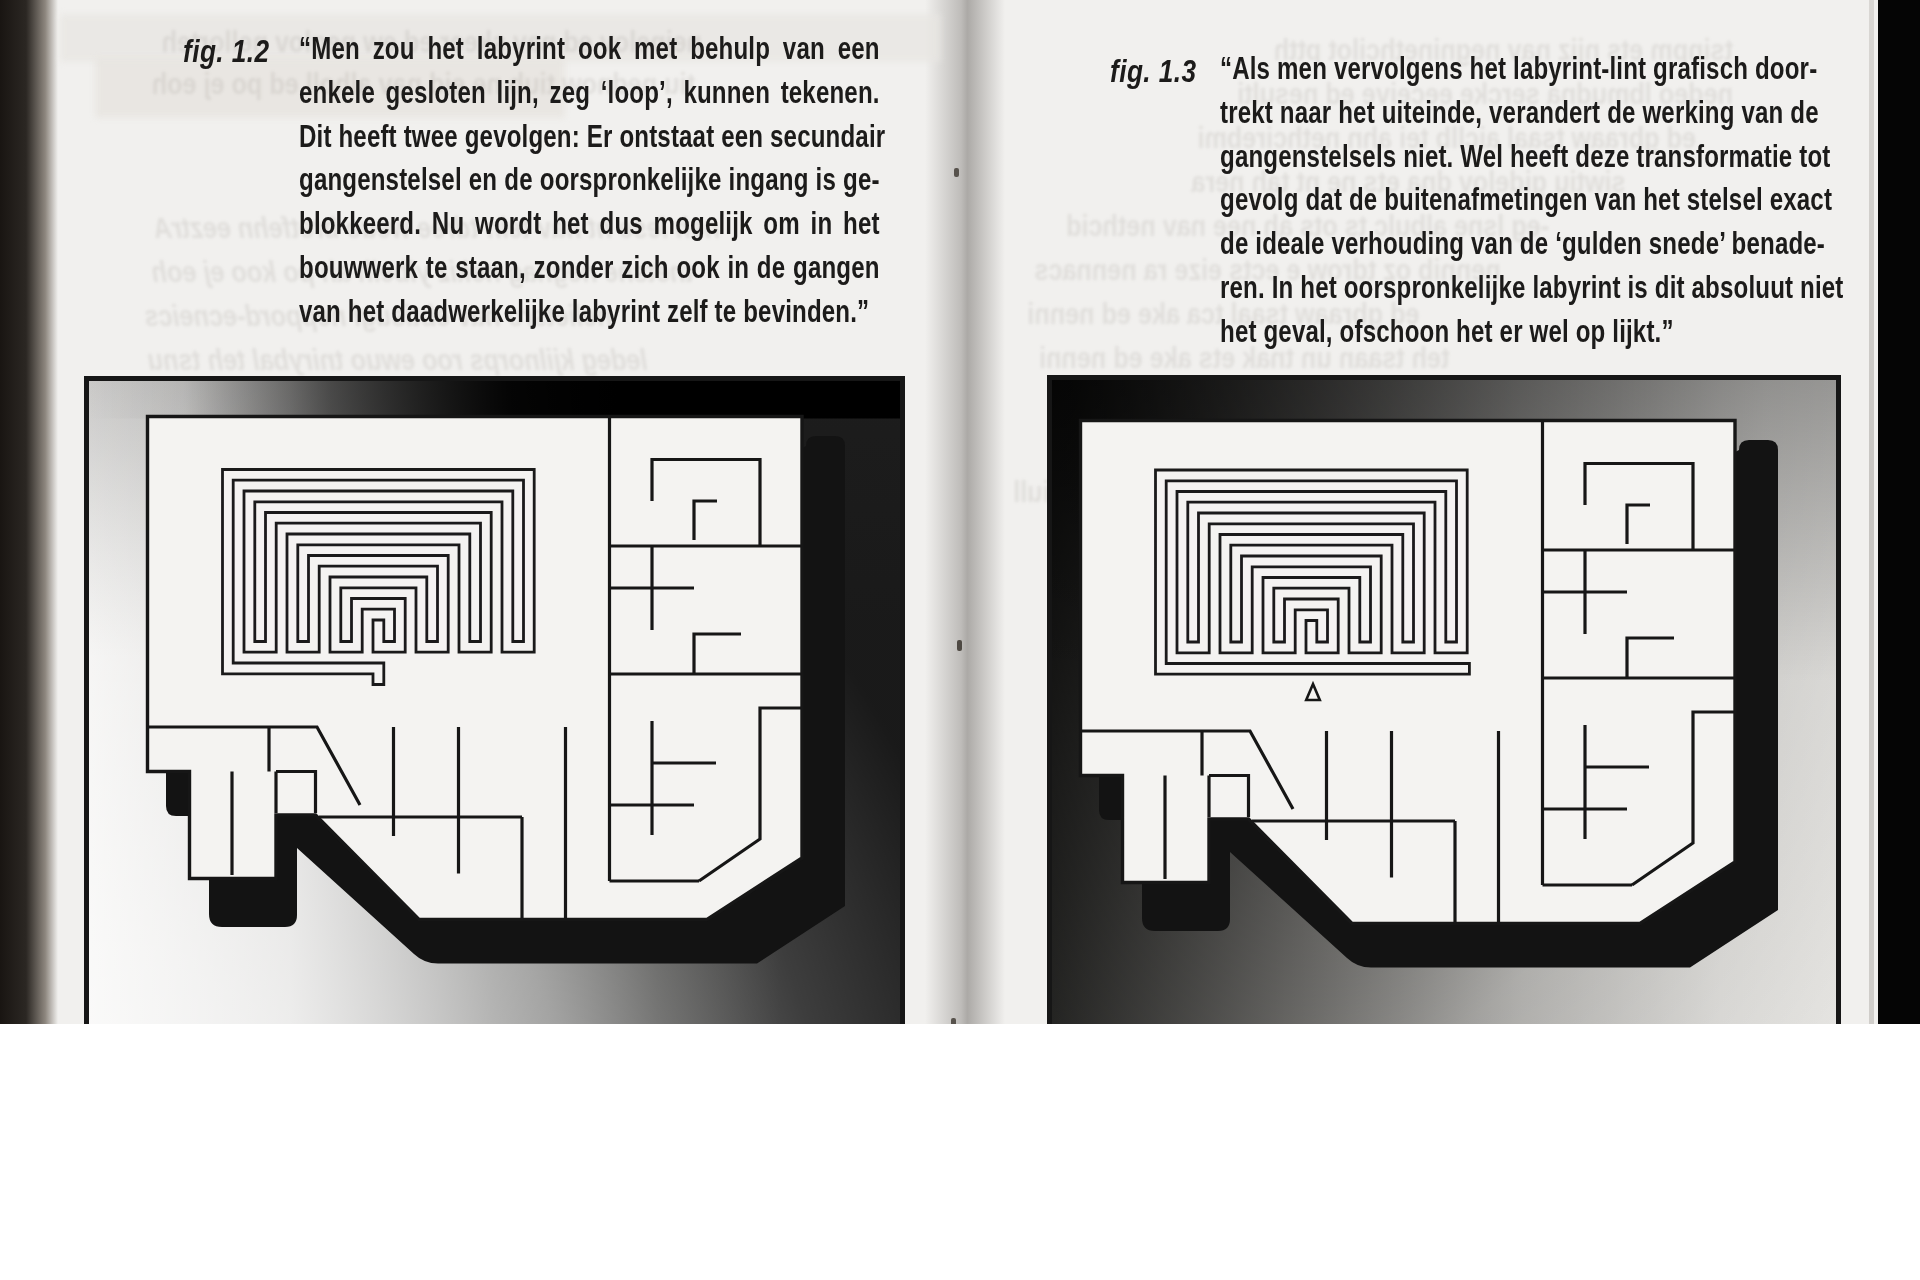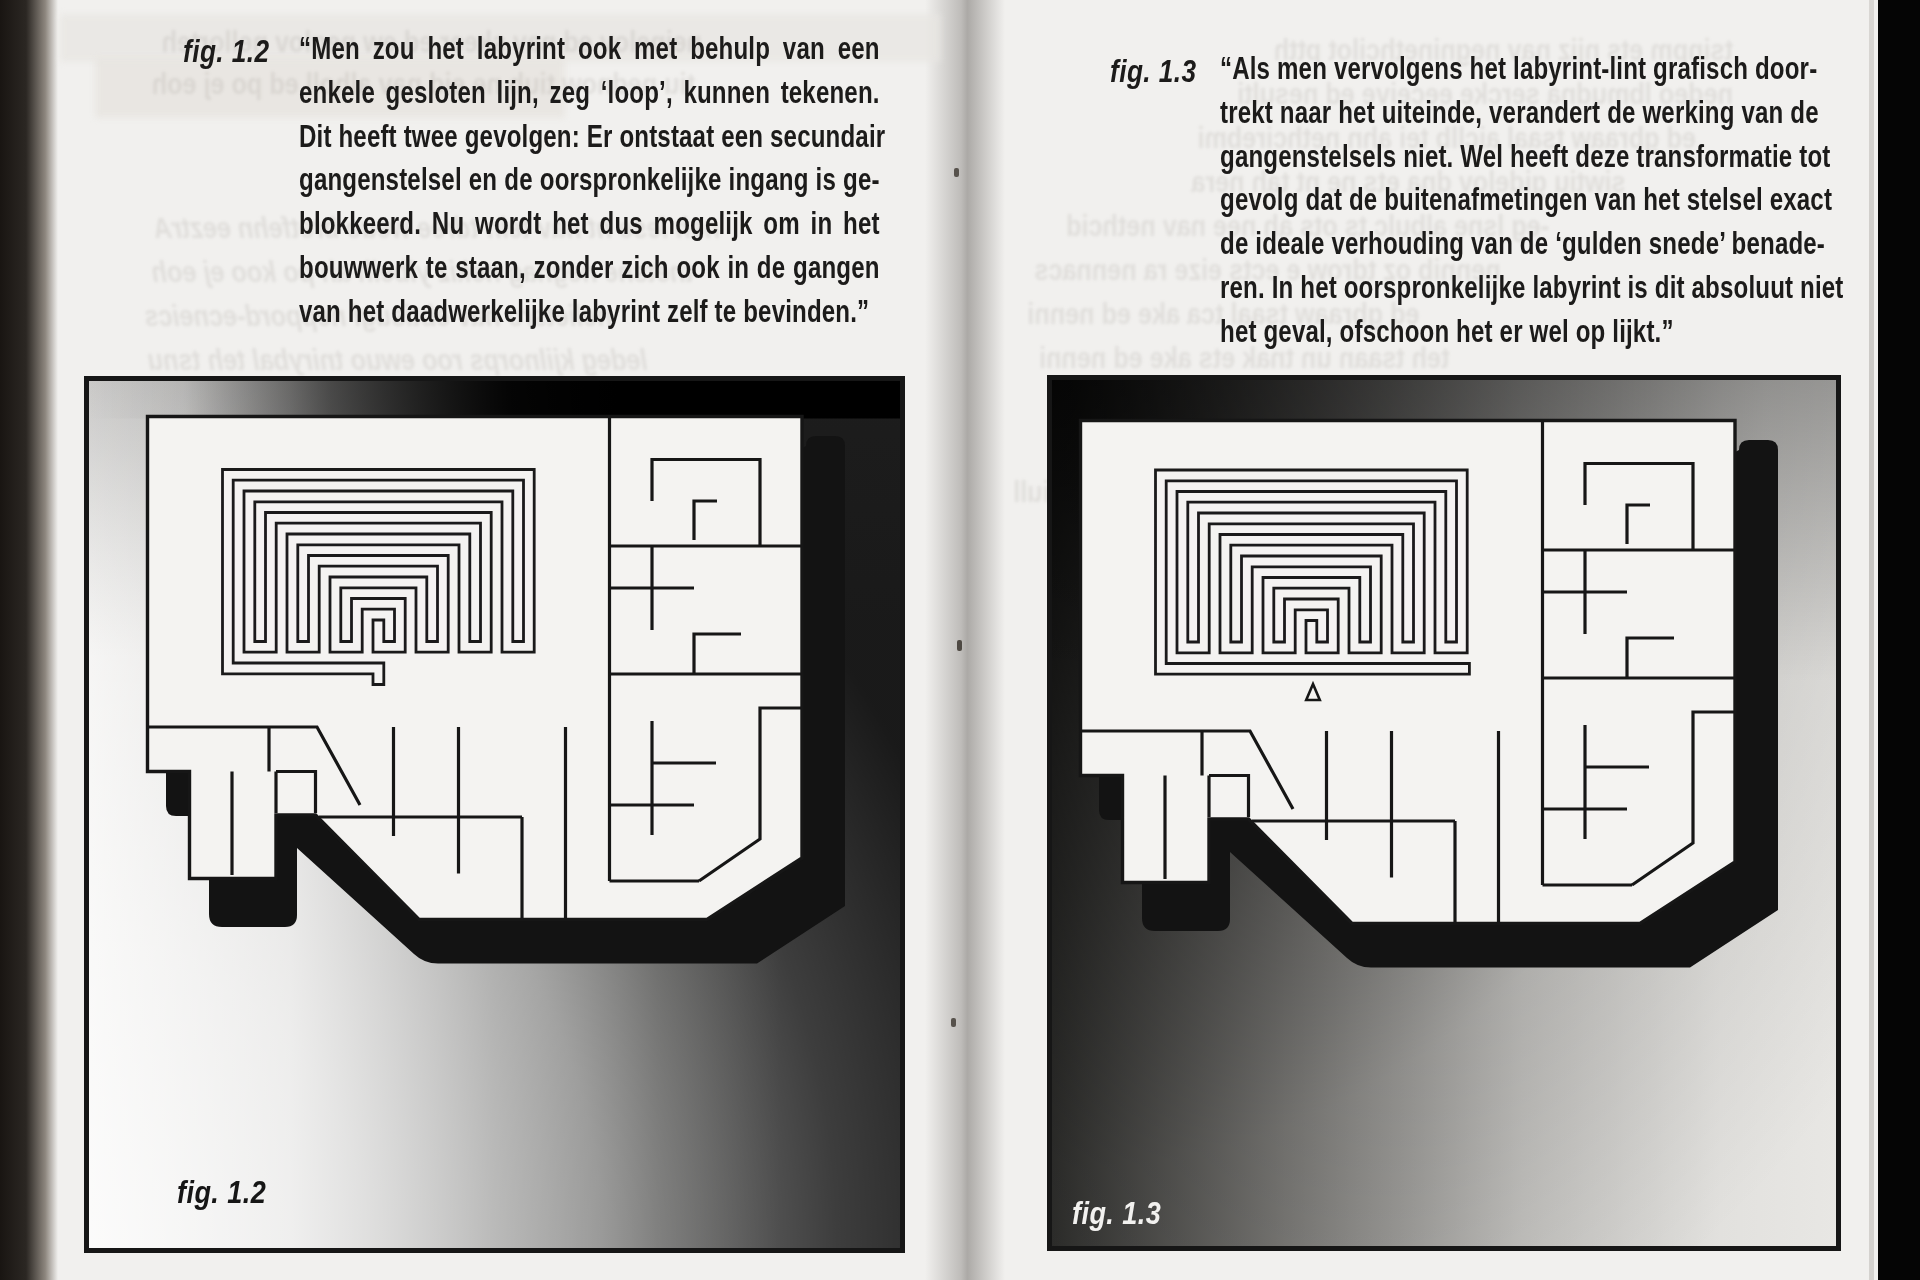--- a/index.html
+++ b/index.html
@@ -1,16 +1,16 @@
 <!DOCTYPE html>
 <html><head>
 <meta charset="utf-8">
 <style>
   html,body{margin:0;padding:0;}
-  #page{position:relative;width:1920px;height:1280px;background:#f1f0ee;overflow:hidden;
+  #page{position:relative;width:1920px;height:1024px;background:#f1f0ee;overflow:hidden;
         font-family:"Liberation Sans",sans-serif;}
   .ghost{position:absolute;color:rgba(115,108,98,0.13);font-weight:bold;
          transform:scaleX(-0.84);transform-origin:center;filter:blur(1.8px);
          font-size:30px;line-height:44px;white-space:nowrap;}
   .bodytxt{position:absolute;font-weight:bold;color:#1c1b1a;font-size:30.5px;
            line-height:43.75px;transform:scaleX(0.79);transform-origin:0 0;
            letter-spacing:0.2px;}
   .bodytxt div{text-align:justify;text-align-last:justify;white-space:nowrap;}
   .bodytxt div.last{text-align-last:left;}
   .figlab{position:absolute;font-weight:bold;font-style:italic;color:#1c1b1a;

